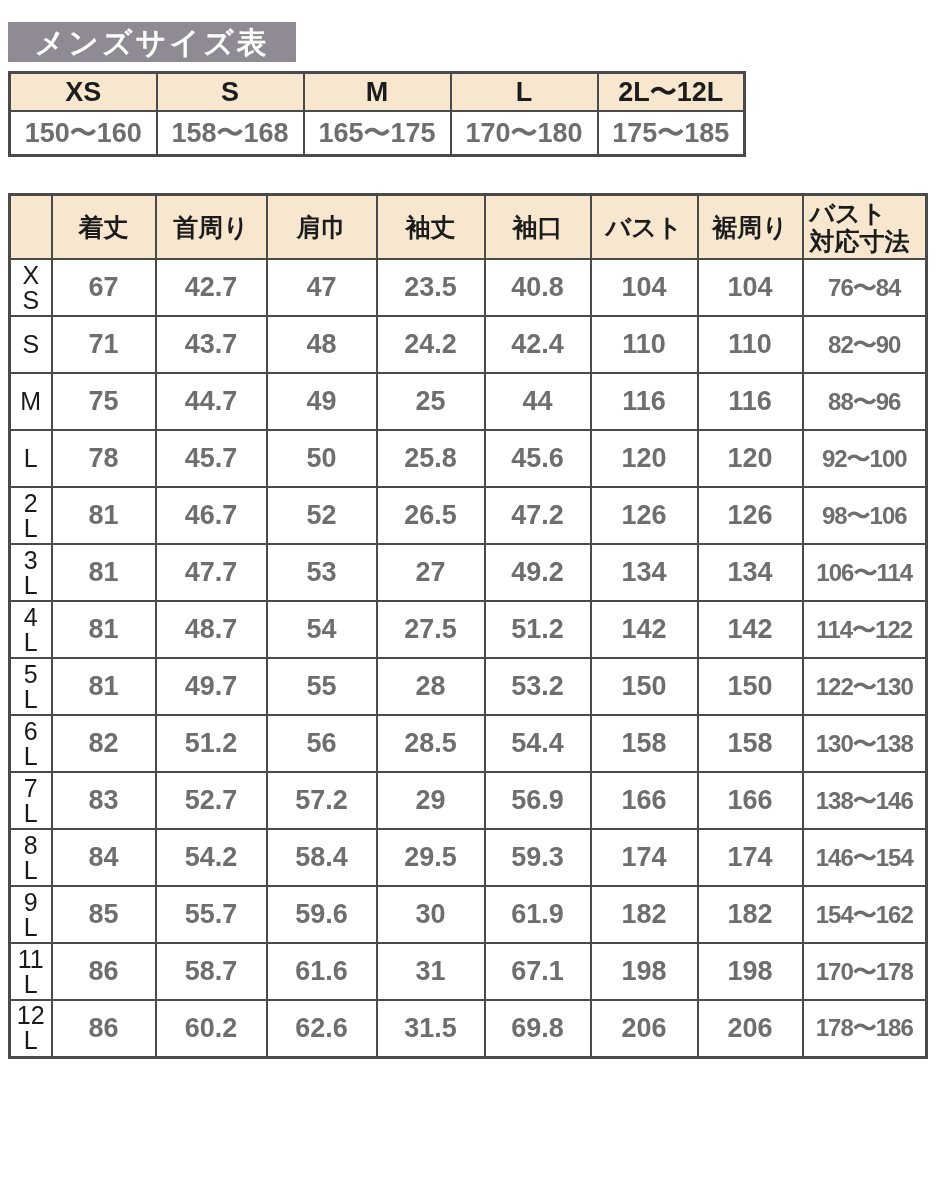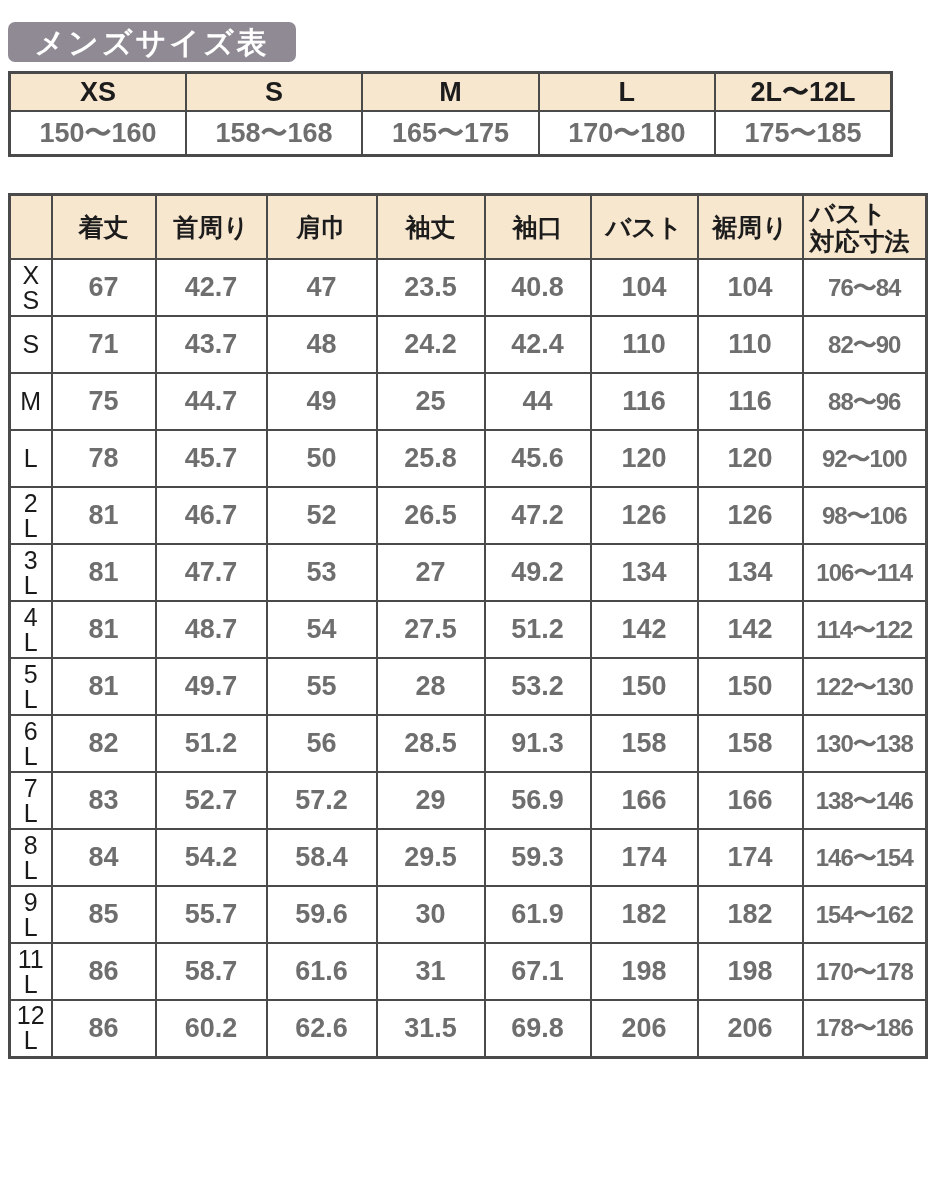--- a/index.html
+++ b/index.html
@@ -20,34 +20,33 @@
   .title-bar {
     width: 288px;
     height: 40px;
     background: #8f8a93;
     color: #ffffff;
     font-size: 30px;
     font-weight: bold;
     letter-spacing: 3px;
     text-align: center;
     line-height: 41px;
-    border-radius: 7px;
   }
   .subtitle {
     margin-top: 17px;
     font-size: 24px;
     font-weight: bold;
     color: #1c1c1c;
     letter-spacing: 1px;
   }
   table {
     border-collapse: collapse;
     table-layout: fixed;
     margin-top: 9px;
-    width: 885px;
+    width: 738px;
   }
   table, th, td {
     border: 2px solid #4a4a4a;
   }
   table {
     border-width: 3px;
   }
   th, td {
     text-align: center;
     vertical-align: middle;
@@ -265,21 +264,21 @@
           <td>150</td>
           <td class="range">122〜130</td>
         </tr>
         <tr>
           <th>6
 L</th>
           <td>82</td>
           <td>51.2</td>
           <td>56</td>
           <td>28.5</td>
-          <td>91.3</td>
+          <td>54.4</td>
           <td>158</td>
           <td>158</td>
           <td class="range">130〜138</td>
         </tr>
         <tr>
           <th>7
 L</th>
           <td>83</td>
           <td>52.7</td>
           <td>57.2</td>

